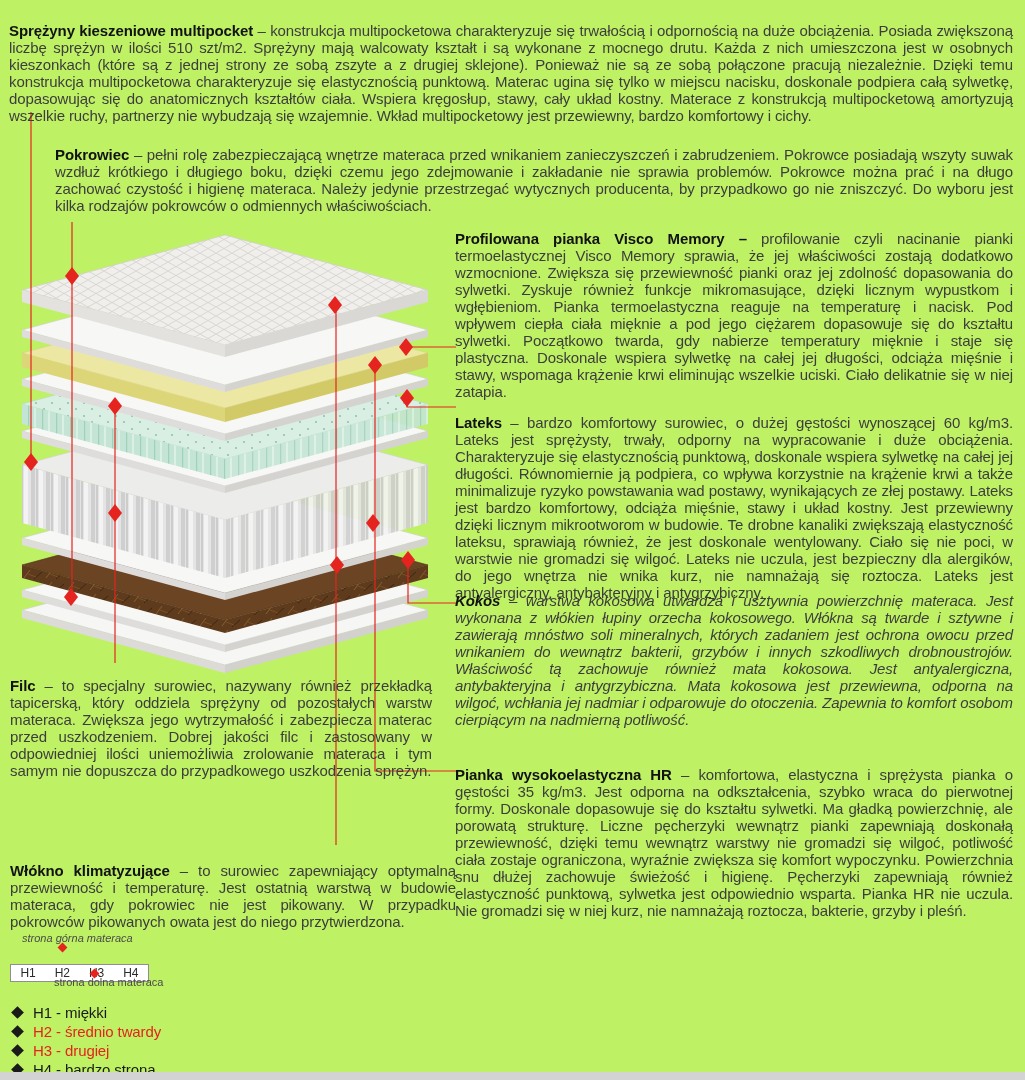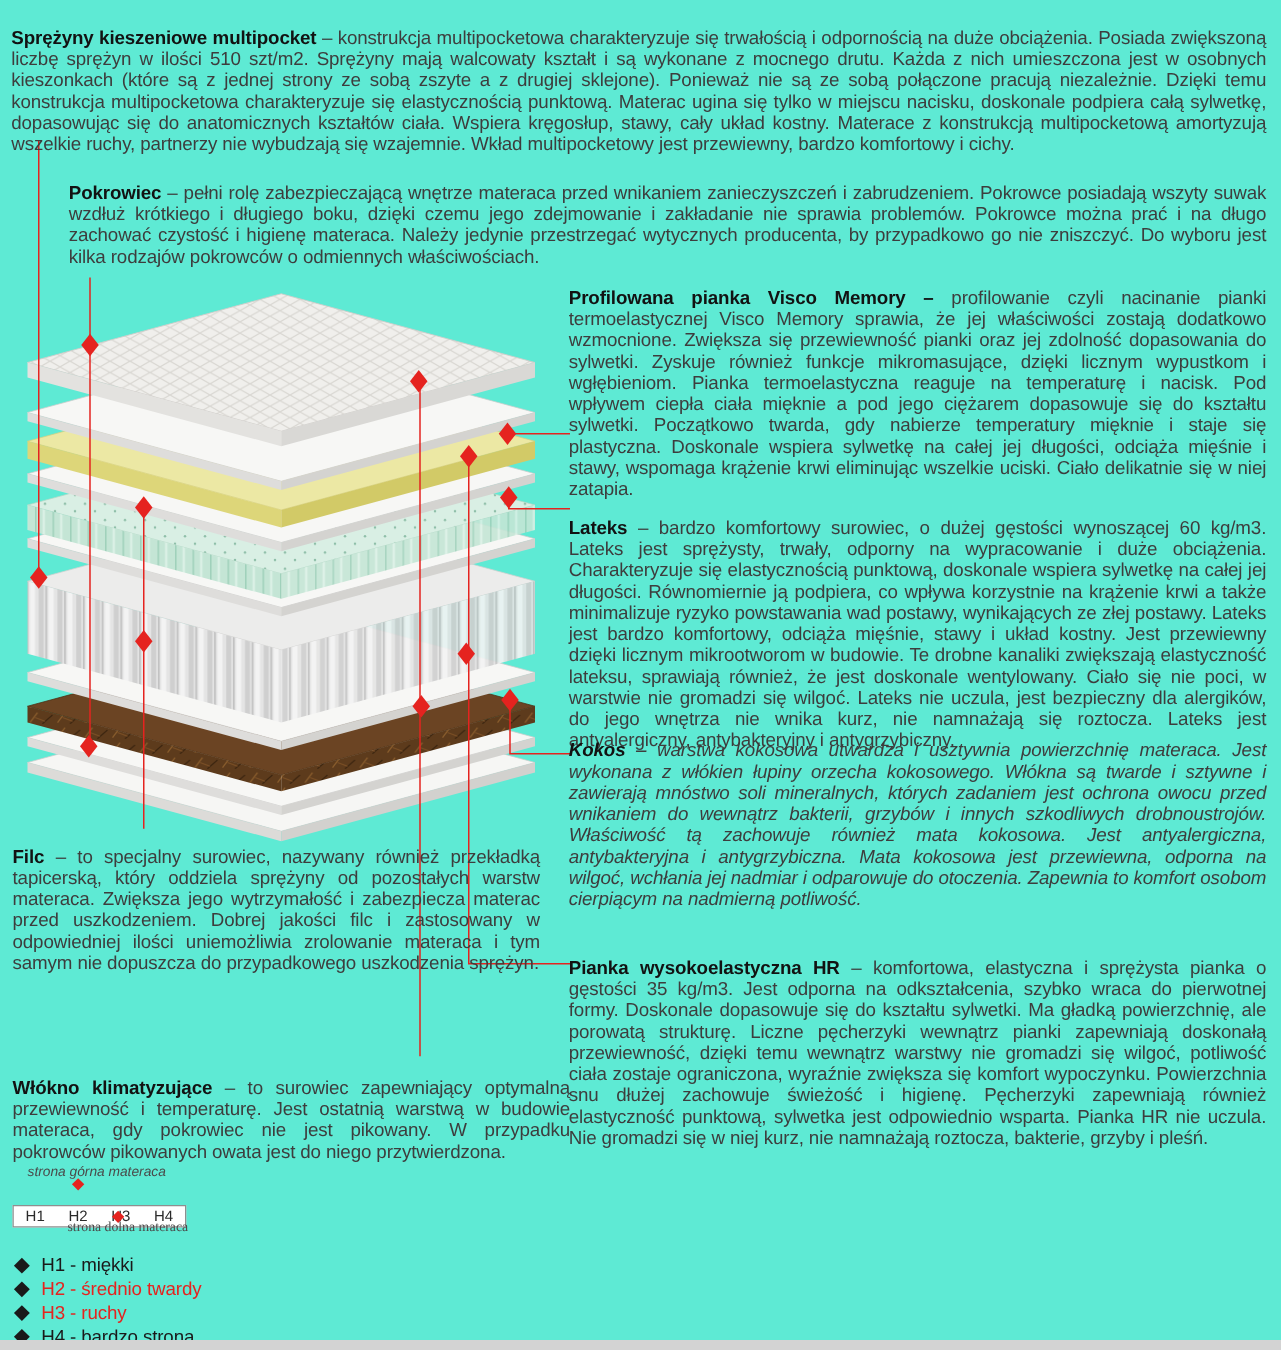--- a/index.html
+++ b/index.html
@@ -1,34 +1,34 @@
 <!DOCTYPE html>
 <html lang="pl"><head>
 <meta charset="utf-8">
 <style>
   html,body{margin:0;padding:0;}
-  #page{position:relative;width:1025px;height:1080px;background:#5eead4;overflow:hidden;
+  #page{position:relative;width:1025px;height:1080px;background:#bef264;overflow:hidden;
         font-family:"Liberation Sans",sans-serif;color:#3d3d3d;}
   .para{position:absolute;font-size:15px;line-height:17px;text-align:justify;
         letter-spacing:-0.1px;z-index:2;}
   .para b{color:#121212;}
   .p-sprezyny{left:9px;top:7px;width:1004px;}
   .p-pokrowiec{left:55px;top:131px;width:958px;}
   .p-visco{left:455px;top:215px;width:558px;}
   .p-lateks{left:455px;top:399px;width:558px;}
   .p-kokos{left:455px;top:577px;width:558px;font-style:italic;}
   .p-hr{left:455px;top:751px;width:558px;}
   .p-filc{left:10px;top:662px;width:422px;}
   .p-wlokno{left:10px;top:847px;width:446px;}
   #mattress-svg{position:absolute;left:0;top:100px;z-index:1;}
   
   .hardness{position:absolute;left:0;top:928px;width:220px;height:64px;z-index:2;}
   .h-label{position:absolute;font-size:11px;color:#4a4a4a;letter-spacing:0;}
   .h-label.top{left:22px;top:4px;font-style:italic;}
-  .h-label.bottom{left:54px;top:48px;font-family:Liberation Serif, serif;}
+  .h-label.bottom{left:54px;top:48px;}
   .h-marker{position:absolute;width:7px;height:7px;background:#e5231f;transform:rotate(45deg);}
   .h-marker.top{left:59px;top:16px;}
   .h-marker.bottom{left:91px;top:42px;}
   .h-box{position:absolute;left:10px;top:36px;width:137px;height:16px;border:1px solid #8f8f8f;
          display:flex;background:#fff;}
   .h-box span{flex:1;text-align:center;font-size:12px;line-height:16px;color:#2a2a2a;}
   
   .legend{position:absolute;left:10px;top:1003px;z-index:2;}
   .legend-item{display:flex;align-items:center;height:19px;}
   .legend-bullet{width:9px;height:9px;background:#1a1a1a;transform:rotate(45deg);
@@ -211,21 +211,21 @@
     <div class="legend-item">
       <span class="legend-bullet"></span>
       <span class="lbl" style="color: rgb(26, 26, 26);">H1 - miękki</span>
     </div>
     <div class="legend-item">
       <span class="legend-bullet"></span>
       <span class="lbl" style="color: rgb(229, 35, 31);">H2 - średnio twardy</span>
     </div>
     <div class="legend-item">
       <span class="legend-bullet"></span>
-      <span class="lbl" style="color: rgb(229, 35, 31);">H3 - ruchy</span>
+      <span class="lbl" style="color: rgb(229, 35, 31);">H3 - drugiej</span>
     </div>
     <div class="legend-item">
       <span class="legend-bullet"></span>
       <span class="lbl" style="color: rgb(26, 26, 26);">H4 - bardzo strona</span>
     </div>
   </div>
 
   <div class="bottom-bar"></div>
 </div>
 

